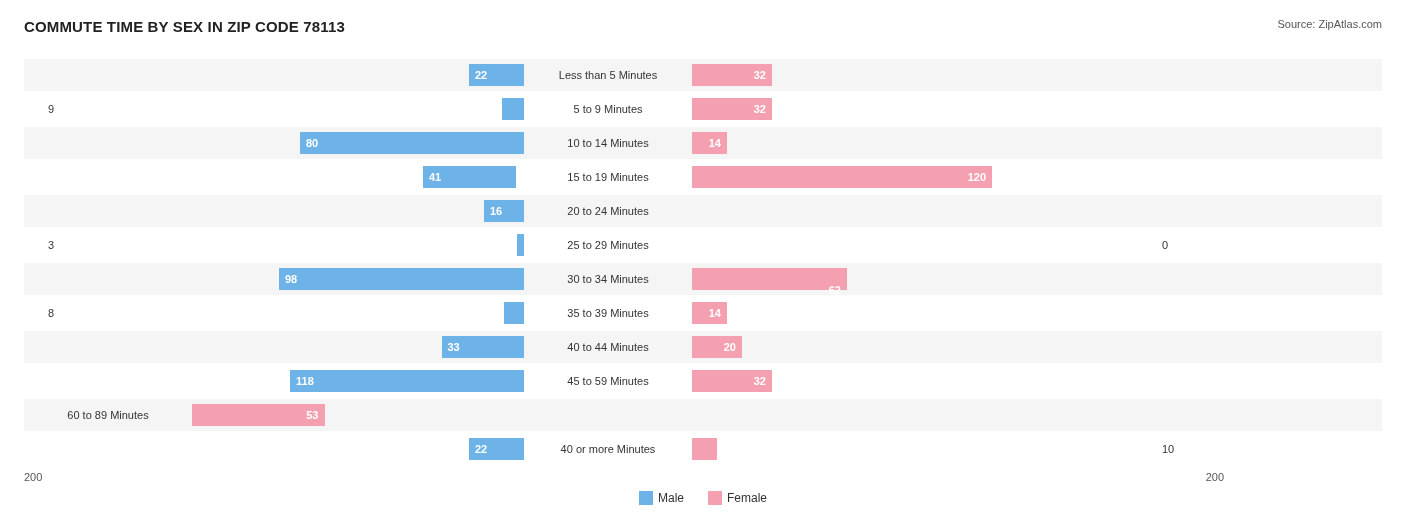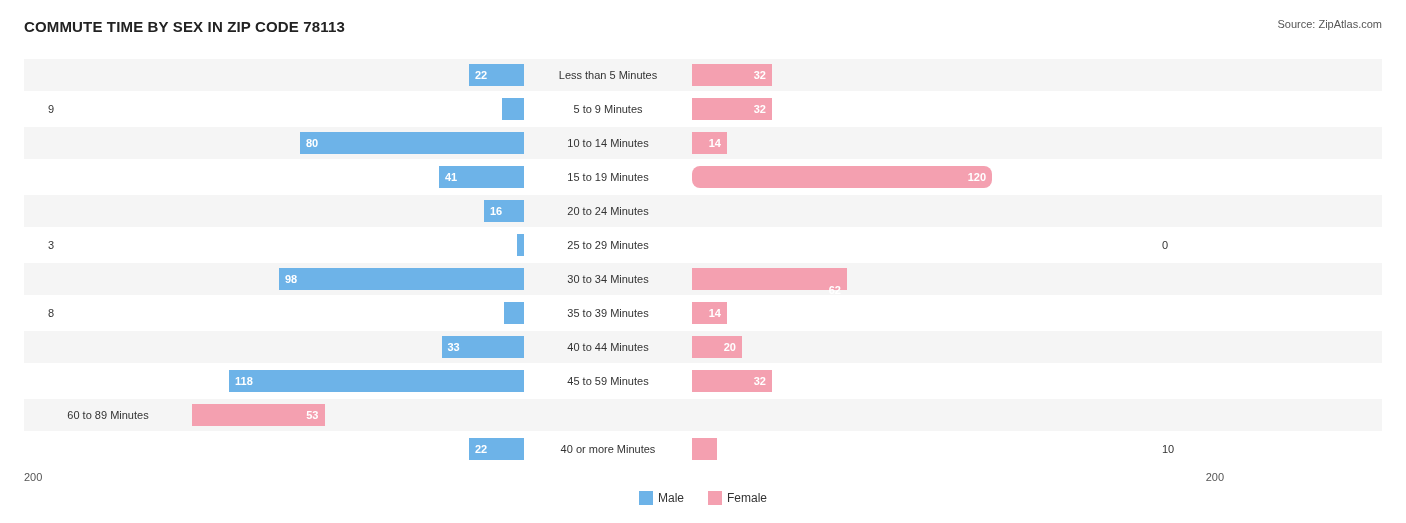--- a/index.html
+++ b/index.html
@@ -217,29 +217,29 @@
             <span style="position: absolute; right: 6px; top: 50%; transform: translateY(-50%); color: rgb(255, 255, 255); font-size: 11px; font-weight: bold; z-index: 3;">14</span>
           </div>
         </div>
         <span class="right-value"></span>
       </div>
     </div>
     <div class="bar-row">
       <div class="left-section">
         <span class="left-value"></span>
         <div class="left-bar-wrap" style="position: relative; width: 500px; flex-shrink: 0;">
-          <div class="bar-male" style="width: 85px; right: 0px; position: absolute; top: 50%; transform: translateY(-50%);">
+          <div class="bar-male" style="width: 93px; right: 8px; position: absolute; top: 50%; transform: translateY(-50%);">
             <span style="position: absolute; left: 6px; top: 50%; transform: translateY(-50%); color: rgb(255, 255, 255); font-size: 11px; font-weight: bold; z-index: 3;">41</span>
           </div>
         </div>
       </div>
       <div class="center-label">15 to 19 Minutes</div>
       <div class="right-section">
         <div class="right-bar-wrap" style="position: relative; width: 500px; flex-shrink: 0;">
-          <div class="bar-female" style="width: 300px; left: 0px; position: absolute; top: 50%; transform: translateY(-50%); border-radius: 8px;">
+          <div class="bar-female" style="width: 300px; left: 0px; position: absolute; top: 50%; transform: translateY(-50%);">
             <span style="position: absolute; right: 6px; top: 50%; transform: translateY(-50%); color: rgb(255, 255, 255); font-size: 11px; font-weight: bold; z-index: 3;">120</span>
           </div>
         </div>
         <span class="right-value"></span>
       </div>
     </div>
     <div class="bar-row">
       <div class="left-section">
         <span class="left-value"></span>
         <div class="left-bar-wrap" style="position: relative; width: 500px; flex-shrink: 0;">
@@ -317,21 +317,21 @@
             <span style="position: absolute; right: 6px; top: 50%; transform: translateY(-50%); color: rgb(255, 255, 255); font-size: 11px; font-weight: bold; z-index: 3;">20</span>
           </div>
         </div>
         <span class="right-value"></span>
       </div>
     </div>
     <div class="bar-row">
       <div class="left-section">
         <span class="left-value"></span>
         <div class="left-bar-wrap" style="position: relative; width: 500px; flex-shrink: 0;">
-          <div class="bar-male" style="width: 295px; right: 0px; position: absolute; top: 50%; transform: translateY(-50%); padding-left: 8px;">
+          <div class="bar-male" style="width: 234px; right: 0px; position: absolute; top: 50%; transform: translateY(-50%); padding-left: 8px;">
             <span style="position: absolute; left: 6px; top: 50%; transform: translateY(-50%); color: rgb(255, 255, 255); font-size: 11px; font-weight: bold; z-index: 3;">118</span>
           </div>
         </div>
       </div>
       <div class="center-label">45 to 59 Minutes</div>
       <div class="right-section">
         <div class="right-bar-wrap" style="position: relative; width: 500px; flex-shrink: 0;">
           <div class="bar-female" style="width: 80px; left: 0px; position: absolute; top: 50%; transform: translateY(-50%);">
             <span style="position: absolute; right: 6px; top: 50%; transform: translateY(-50%); color: rgb(255, 255, 255); font-size: 11px; font-weight: bold; z-index: 3;">32</span>
           </div>

